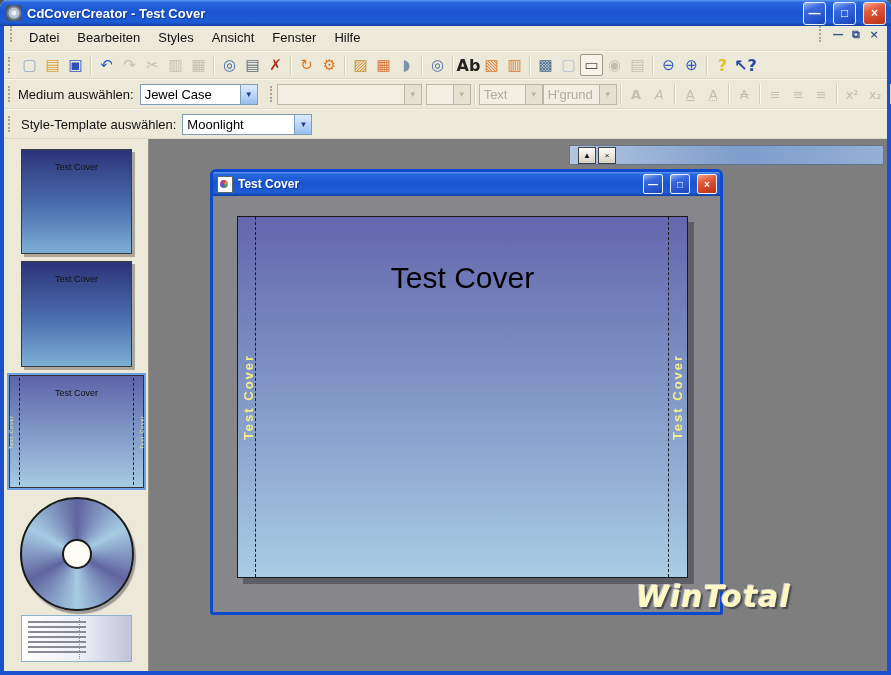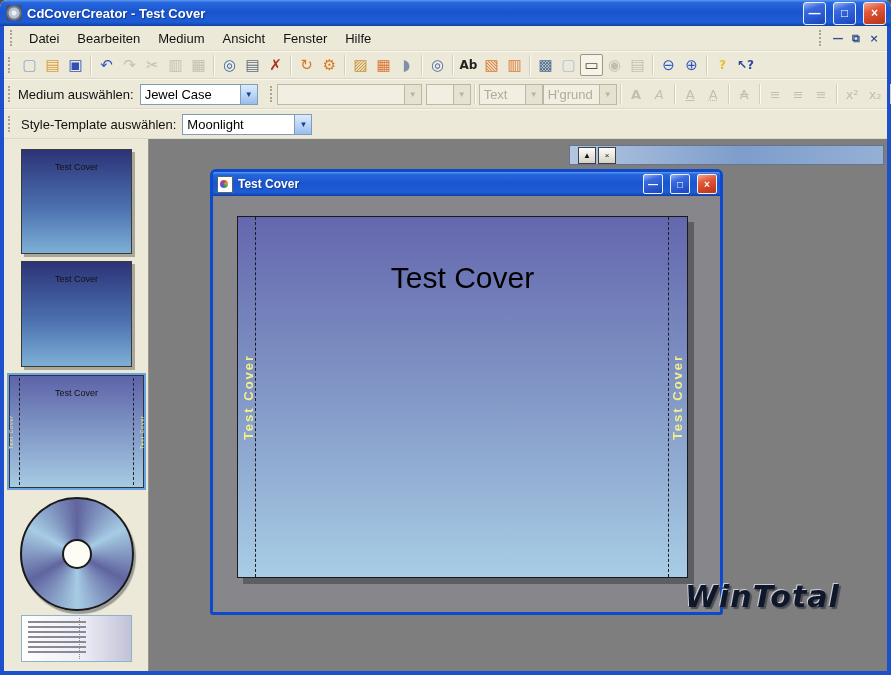--- a/index.html
+++ b/index.html
@@ -11,33 +11,33 @@
   .app-icon{width:16px;height:16px;border-radius:2px;flex:0 0 auto;
     background:radial-gradient(circle at 8px 8px,#f0f0f4 0 2px,#b8c4d4 3px 5px,#6a7890 6px 7px,#45506a 8px)}
   .title-text{flex:1;color:#fff;font-weight:700;font-size:13px;text-shadow:1px 1px 1px #123a8c;white-space:nowrap;overflow:hidden}
   .winbtn{width:21px;height:21px;border:1px solid #e8f0fc;border-radius:3px;margin-left:2px;
     display:flex;align-items:center;justify-content:center;color:#fff;font-size:12px;font-weight:700;
     background:linear-gradient(160deg,#9ab6f0 0%,#3a6ae0 30%,#2250c8 80%,#1c44b0 100%)}
   .winbtn.close{background:linear-gradient(160deg,#f4a88e 0%,#e25a3a 35%,#c23a1c 85%)}
   
   .frame{flex:1;display:flex;flex-direction:column;border-left:4px solid #1c50cc;border-right:4px solid #1c50cc;border-bottom:4px solid #1c50cc;min-height:0;background:#ece9d8}
   
-  .menubar{height:24px;display:flex;align-items:center;background:#ece9d8;border-bottom:1px solid #e2ddc8;padding:0 4px}
+  .menubar{height:24px;display:flex;align-items:flex-start;background:#ece9d8;border-bottom:1px solid #e2ddc8;padding:0 4px}
   .grip{width:3px;height:16px;border-left:2px dotted #a9a592;margin:0 5px 0 2px}
   .menu-item{padding:0 9px;font-size:13px;color:#111;line-height:23px}
   .menubar .spacer{flex:1}
   .mdi-ctl{width:18px;height:16px;display:flex;align-items:center;justify-content:center;color:#35528e;font-size:11px;font-weight:700;font-family:"DejaVu Sans",sans-serif}
   
   .toolbar{display:flex;align-items:center;background:#ece9d8;border-top:1px solid #f8f6ee;border-bottom:1px solid #ddd8c4;padding:0 2px}
   .tb1{height:26px}.tb2{height:28px}.tb3{height:28px}
   .tbtn{width:23px;height:22px;display:flex;align-items:center;justify-content:center;font-size:15px;border-radius:2px;
     font-family:"DejaVu Sans",sans-serif;color:#444;flex:0 0 auto}
   .tbtn.disabled{color:#c3bfae}
   .tbtn.pressed{background:#f7f3e7;border:1px solid #9a968a;width:21px;height:20px}
-  .tbtn.textglyph{font-size:12px;font-weight:700}
+  .tbtn.textglyph{font-size:16px;font-weight:700}
   .sep{width:1px;height:20px;background:#d4cfba;border-right:1px solid #fbfaf4;margin:0 3px;flex:0 0 auto}
   .tb-label{font-size:13px;color:#111;margin:0 6px 0 3px;white-space:nowrap}
   
   .combo{height:21px;display:inline-flex;align-items:center;border:1px solid #7f9db9;background:#fff;font-size:13px;color:#000;box-sizing:border-box;flex:0 0 auto}
   .combo .val{flex:1;padding:0 4px;white-space:nowrap;overflow:hidden}
   .combo .arrow{width:16px;height:100%;display:flex;align-items:center;justify-content:center;font-size:8px;color:#16408e;
     border-left:1px solid #7f9db9;background:linear-gradient(180deg,#dcebfd 0%,#c0d8f8 45%,#98bdee 100%)}
   .combo.disabled{border-color:#bcb8a6;background:#f2efe2;color:#b0ac9a}
   .combo.disabled .arrow{border-left-color:#bcb8a6;background:#e6e2d2;color:#b8b4a2}
   .fmt{color:#b8b4a2;font-size:13px}
@@ -84,22 +84,22 @@
   .child-client{position:relative;height:416px;background:#87878b;overflow:hidden}
   .cover-shadow{position:absolute;left:30px;top:26px;width:451px;height:362px;background:#5d5d64}
   .cover{position:absolute;left:24px;top:20px;width:451px;height:362px;border:1px solid #1a1a1a;box-sizing:border-box;
     background:linear-gradient(180deg,#6467ae 0%,#7f93c4 45%,#a8cde5 100%)}
   .cover .dash-l{position:absolute;left:17px;top:0;bottom:0;border-left:1px dashed #1c1c1c}
   .cover .dash-r{position:absolute;right:18px;top:0;bottom:0;border-left:1px dashed #1c1c1c}
   .cover-title{position:absolute;left:0;right:0;top:44px;text-align:center;font-size:30px;color:#000;letter-spacing:0}
   .spine{position:absolute;top:50%;white-space:nowrap;font-size:13px;font-weight:700;letter-spacing:2px;color:#f2ef8a}
   .spine.left{left:10px;transform:translate(-50%,-50%) rotate(-90deg)}
   .spine.right{right:10px;transform:translate(50%,-50%) rotate(-90deg)}
-  .watermark{position:absolute;left:536px;top:440px;font-family:"DejaVu Sans",sans-serif;font-style:italic;font-weight:700;font-size:30px;
-    letter-spacing:1px;color:#0f172a;text-shadow:-1px -1px 0 #cdcdd6,2px 2px 1px #4c4c54;z-index:5}
+  .watermark{position:absolute;left:487px;top:440px;font-family:"DejaVu Sans",sans-serif;font-style:italic;font-weight:700;font-size:30px;
+    letter-spacing:1px;color:#fef9c3;text-shadow:-1px -1px 0 #cdcdd6,2px 2px 1px #4c4c54;z-index:5}
   
   .statusbar{height:20px;background:#ece9d8;border-top:1px solid #fbfaf4;box-shadow:inset 0 1px 0 #fff;
     font-size:13px;color:#111;display:flex;align-items:center;padding:0 7px}
 </style>
 </head>
 <body>
 
 <div id="app">
 
   <div class="titlebar">
@@ -115,21 +115,21 @@
         <span>×</span>
       </div>
   </div>
 
   <div class="frame">
 
     <div class="menubar">
       <div class="grip"></div>
       <span class="menu-item">Datei</span>
       <span class="menu-item">Bearbeiten</span>
-      <span class="menu-item">Medium</span>
+      <span class="menu-item">Styles</span>
       <span class="menu-item">Ansicht</span>
       <span class="menu-item">Fenster</span>
       <span class="menu-item">Hilfe</span>
       <span class="spacer"></span>
       <div class="grip"></div>
       <div class="mdi-ctl">
           <span>—</span>
         </div>
       <div class="mdi-ctl">
           <span>⧉</span>

